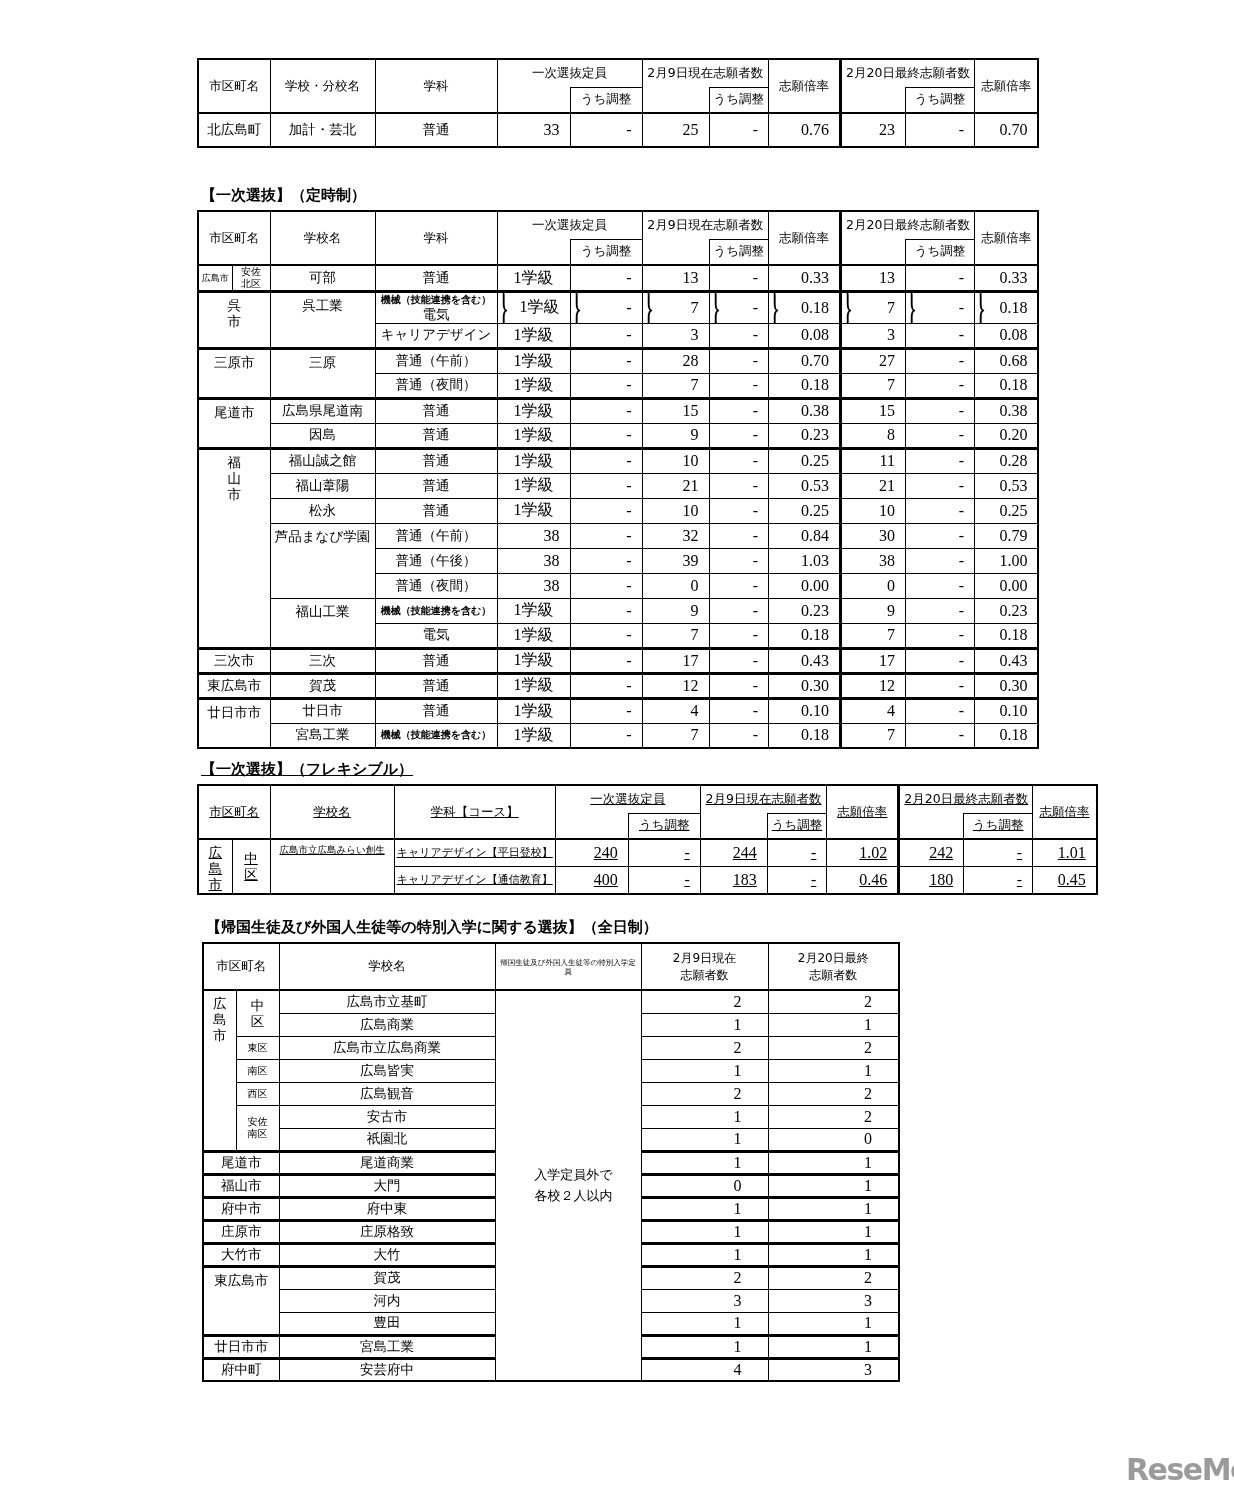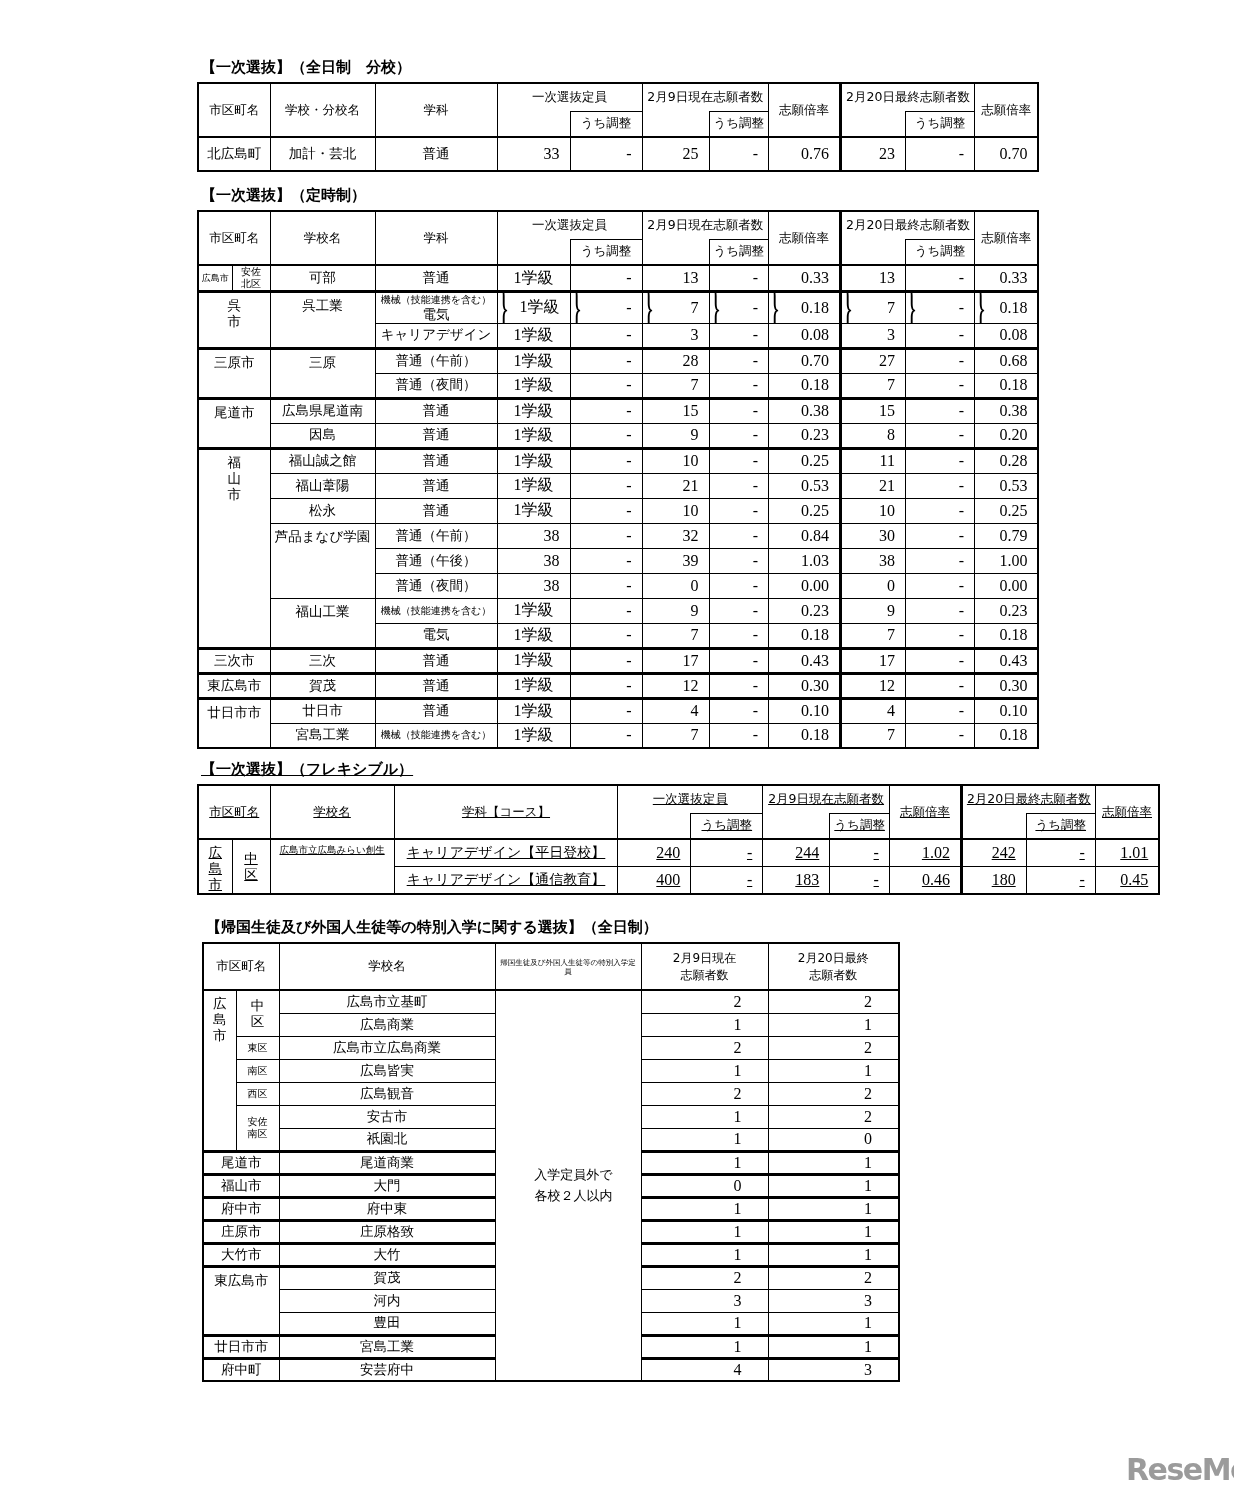--- a/index.html
+++ b/index.html
@@ -18,25 +18,25 @@
   tbody tr:first-child td{border-top:2.5px solid #000;}
   tr.sep td{border-top:3px solid #000;}
   tr.dbl{height:50px;}
   .thickL{border-left:3px solid #000;}
   .grpbot{border-bottom:none;}
   .spacer{border-top:none;}
   .ctr{text-align:center;}
   .n{font-family:"Liberation Serif","DejaVu Serif",serif;font-size:16px;text-align:right;padding-right:10px;}
   .gaku{font-family:"Liberation Serif","DejaVu Serif",serif;font-size:16px;text-align:center;}
   .pad{padding-right:26px;}
-  .sm{font-size:10px;}
+  .sm{font-size:10px;font-weight:bold;}
   .t9{font-size:9px;padding:0 1px;}
   .t10{font-size:10px;line-height:1.1;padding:0 1px;}
   .xs{font-size:9.5px;padding:0 9px;}
-  .c85{font-size:14px;padding:0 12px;}
+  .c85{font-size:11px;padding:0 2px;}
   .xxs{font-size:7.5px;white-space:normal;line-height:1.2;padding:0 2px;}
   .pre{white-space:pre-line;line-height:1.2;}
   .hd2{white-space:pre-line;line-height:1.35;font-size:12px;}
   .quota{font-size:13px;line-height:1.6;padding-left:15px;}
   .topv{vertical-align:top;padding-top:4px;}
   td.brace{position:relative;padding-left:16px;}
   td.brace .br{position:absolute;left:0px;top:50%;
       transform:translateY(-50%) scaleX(0.45);transform-origin:left center;
       font-size:52px;font-weight:100;line-height:1;
       font-family:"Liberation Serif","DejaVu Serif",serif;}
@@ -45,21 +45,20 @@
   .logo{position:absolute;left:1126px;top:1452px;color:#9b9b9b;}
   .logo .word{font-weight:bold;font-size:30px;letter-spacing:-1.5px;
       font-family:"DejaVu Sans",sans-serif;}
 </style>
 </head>
 <body>
 
 <div class="page">
 
   <section class="tblock" id="b1" style="left:197px;top:58px;">
-    <div class="title">【一次選抜】（全日制　分校）</div>
     <table>
       <colgroup>
         <col style="width:34px">
           <col style="width:38px">
           <col style="width:105px">
           <col style="width:122px">
         <col style="width:73px">
           <col style="width:72px">
           <col style="width:67px">
           <col style="width:59px">

